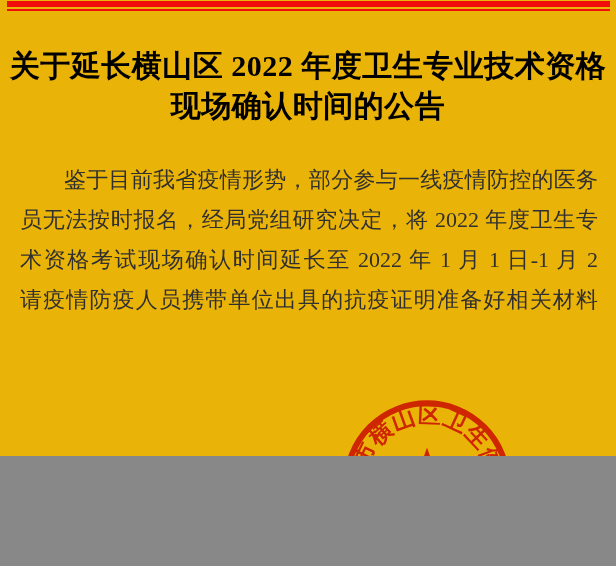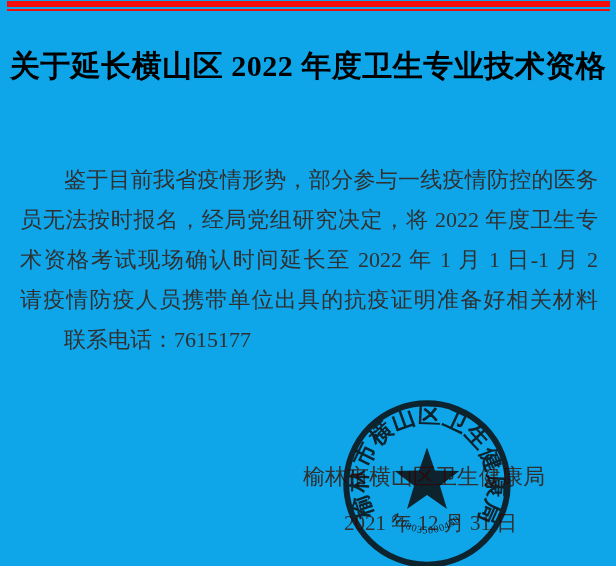--- a/index.html
+++ b/index.html
@@ -1,18 +1,18 @@
 <!DOCTYPE html>
 <html><head>
 <meta charset="utf-8">
 <style>
   html,body { margin:0; padding:0; background:#888; }
   .page {
-    position:relative; width:616px; height:566px; margin:0 auto;
-    background:#0ea5e9; overflow:hidden;
+    position:relative; width:616px; height:456px; margin:0 auto;
+    background:#eab308; overflow:hidden;
     font-family:"Liberation Serif","DejaVu Serif",serif;
   }
   
   .rule-thick { position:absolute; left:7px; width:603px; top:1px; height:6px; }
   .rule-thin  { position:absolute; left:7px; width:603px; top:9px; height:2px; }
   
   .title {
     position:absolute; top:46px; left:0; width:616px;
     text-align:center; font-weight:700; font-size:30px; line-height:40px;
     color:#000; letter-spacing:0.5px;
@@ -47,28 +47,28 @@
 </head>
 <body>
 
 <div class="page">
 
   <div class="rule-thick" style="background: rgb(242, 13, 13);"></div>
   <div class="rule-thin" style="background: rgb(242, 13, 13);"></div>
 
   <div class="title">
     <div>关于延长横山区 2022 年度卫生专业技术资格</div>
+    <div>现场确认时间的公告</div>
   </div>
 
   <div class="body">
     <div class="bline j indent">鉴于目前我省疫情形势，部分参与一线疫情防控的医务人</div>
     <div class="bline j">员无法按时报名，经局党组研究决定，将 2022 年度卫生专业技</div>
     <div class="bline j">术资格考试现场确认时间延长至 2022 年 1 月 1 日-1 月 2 日，</div>
     <div class="bline j">请疫情防疫人员携带单位出具的抗疫证明准备好相关材料（无</div>
-    <div class="bline indent">联系电话：7615177</div>
   </div>
 
   <div class="agency">榆林市横山区卫生健康局</div>
   <div class="date">2021 年 12 月 31 日</div>
 
   <svg class="seal" viewBox="0 0 200 200" xmlns="http://www.w3.org/2000/svg">
     <defs>
       <path id="ringPath" d="M 41.0 141.3 A 72 72 0 1 1 159.0 141.3" fill="none"></path>
       <path id="codePath" d="M 52.5 133.3 A 58 58 0 0 0 147.5 133.3" fill="none"></path>
     </defs>

